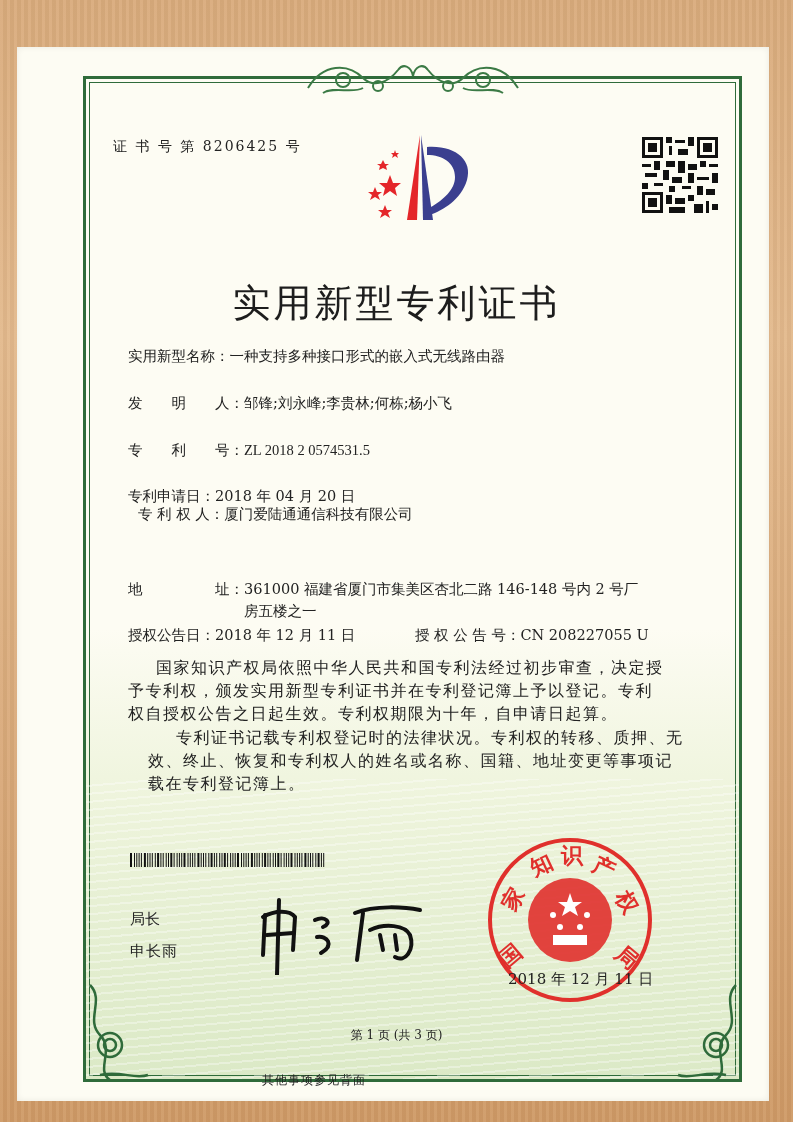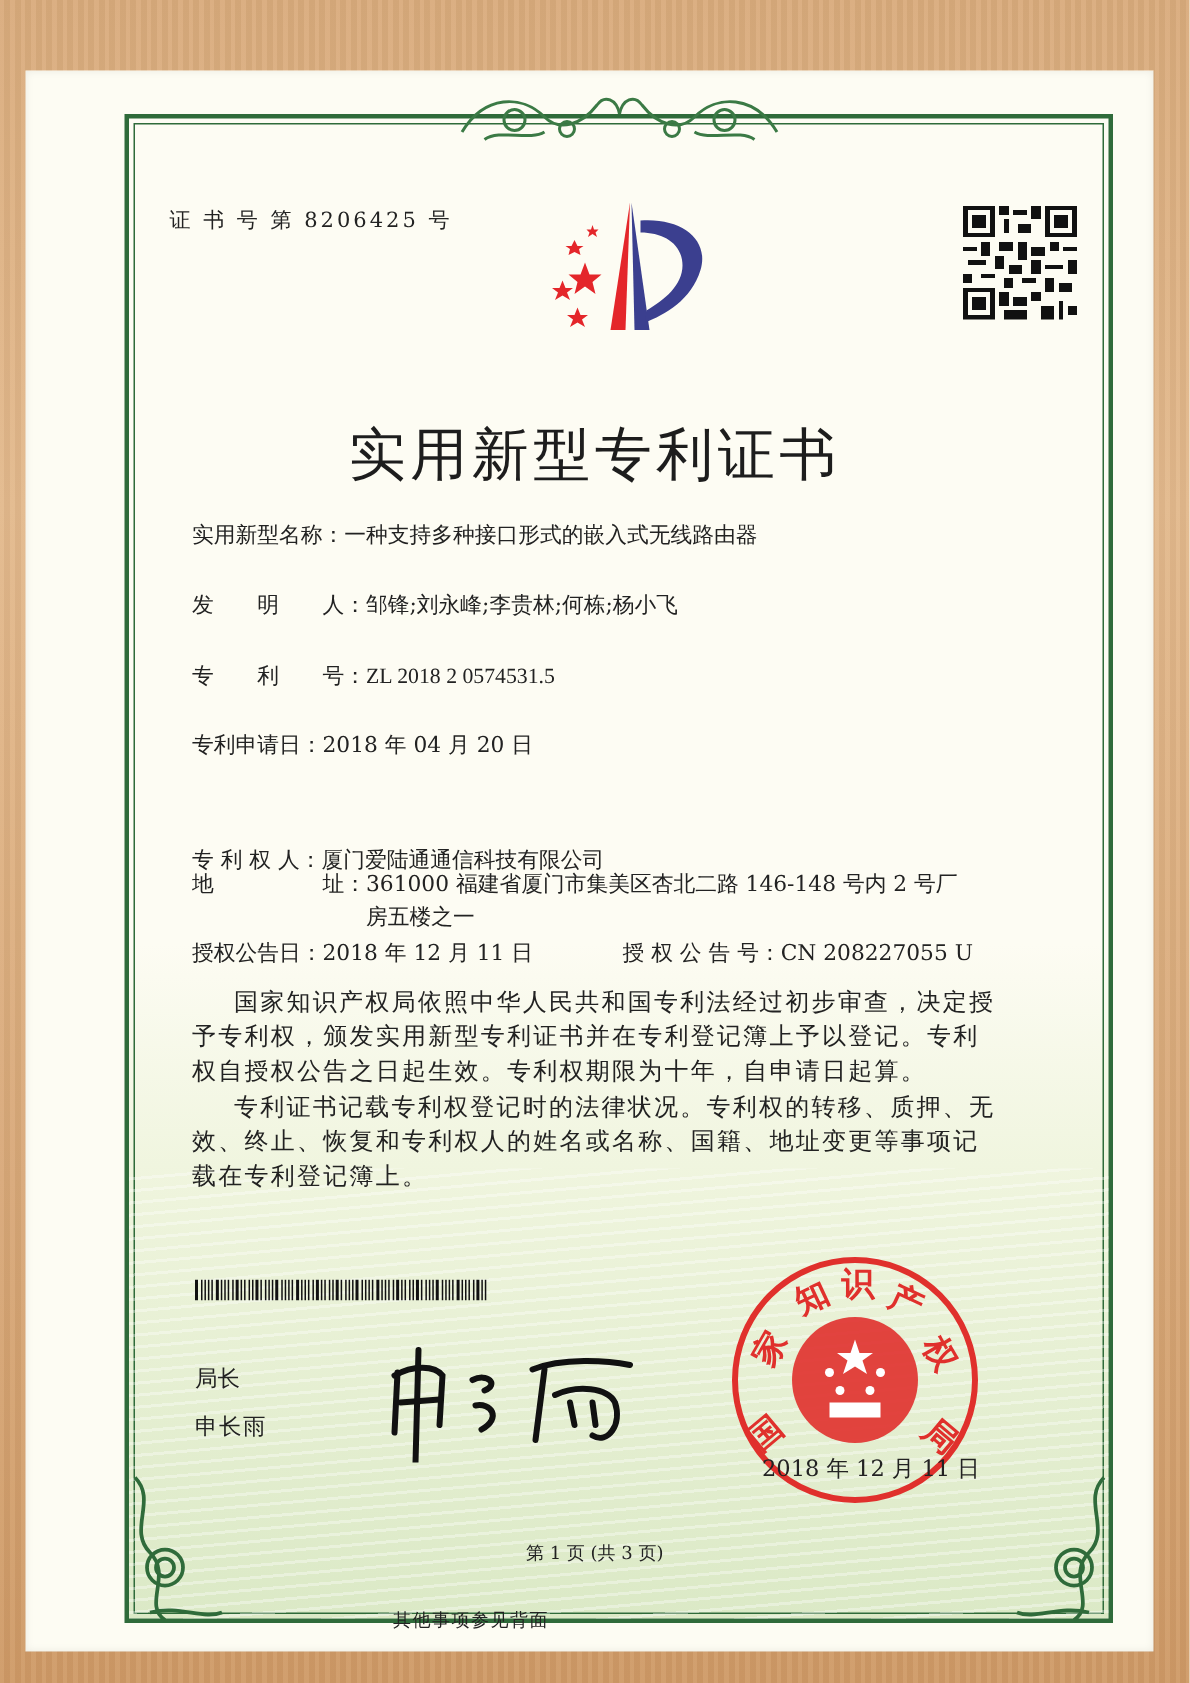--- a/index.html
+++ b/index.html
@@ -168,38 +168,38 @@
 </div>
 <div class="row" style="top:394px;">
   <span>发　　明　　人：</span><span>邹锋;刘永峰;李贵林;何栋;杨小飞</span>
 </div>
 <div class="row" style="top:441px;font-family:Liberation Serif, serif;">
   <span>专　　利　　号：</span><span>ZL 2018 2 0574531.5</span>
 </div>
 <div class="row" style="top:487px;">
   <span>专利申请日：</span><span>2018 年 04 月 20 日</span>
 </div>
-<div class="row" style="top:564px;">
+<div class="row" style="top:505px;margin-left:10px;">
   <span>专 利 权 人：</span><span>厦门爱陆通通信科技有限公司</span>
 </div>
 <div class="row" style="top:580px;">
   <span>地　　　　　址：</span><span>361000 福建省厦门市集美区杏北二路 146-148 号内 2 号厂</span>
 </div>
 <div class="row" style="top:602px; left:244px;">
   <span>房五楼之一</span>
 </div>
 <div class="row" style="top:626px;">
   <span>授权公告日：</span><span>2018 年 12 月 11 日</span>
 </div>
 <div class="row" style="top:626px; left:415px;">
   <span>授 权 公 告 号：</span><span>CN 208227055 U</span>
 </div>
 
 <p class="para" style="top:656px;">国家知识产权局依照中华人民共和国专利法经过初步审查，决定授予专利权，颁发实用新型专利证书并在专利登记簿上予以登记。专利权自授权公告之日起生效。专利权期限为十年，自申请日起算。</p>
-<p class="para" style="top:726px;">专利证书记载专利权登记时的法律状况。专利权的转移、质押、无效、终止、恢复和专利权人的姓名或名称、国籍、地址变更等事项记载在专利登记簿上。</p>
+<p class="para" style="top:726px;margin-left:20px;">专利证书记载专利权登记时的法律状况。专利权的转移、质押、无效、终止、恢复和专利权人的姓名或名称、国籍、地址变更等事项记载在专利登记簿上。</p>
 
 <svg class="barcode" viewBox="0 0 195 14" preserveAspectRatio="none">
   <g fill="#111" id="bars">
       <rect x="0" y="0" width="2" height="14"></rect>
       <rect x="4" y="0" width="1" height="14"></rect>
       <rect x="6.3" y="0" width="1" height="14"></rect>
       <rect x="8.6" y="0" width="1" height="14"></rect>
       <rect x="10.899999999999999" y="0" width="1" height="14"></rect>
       <rect x="13.899999999999999" y="0" width="2" height="14"></rect>
       <rect x="17.2" y="0" width="1" height="14"></rect>

